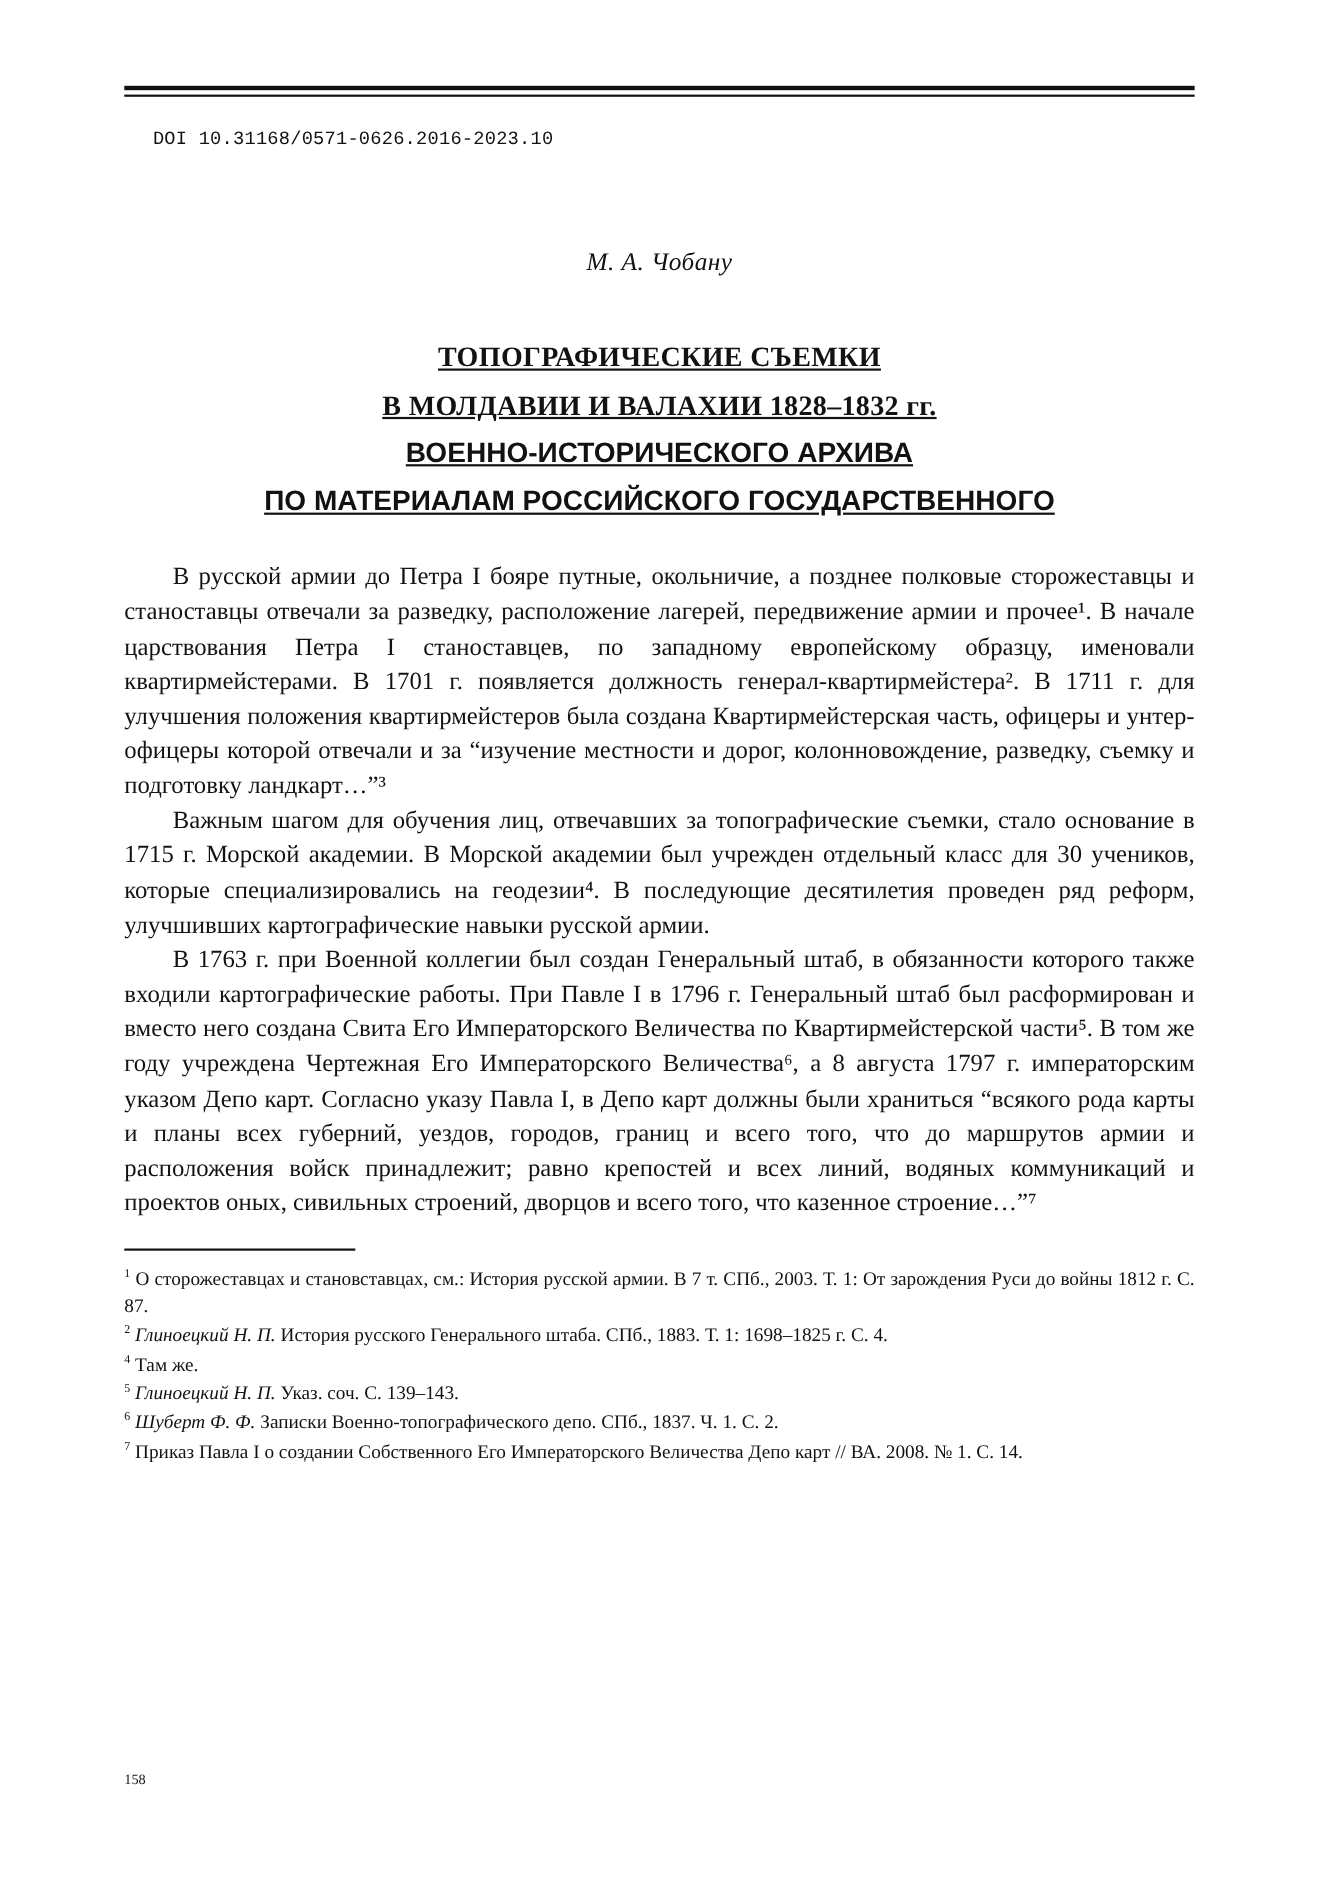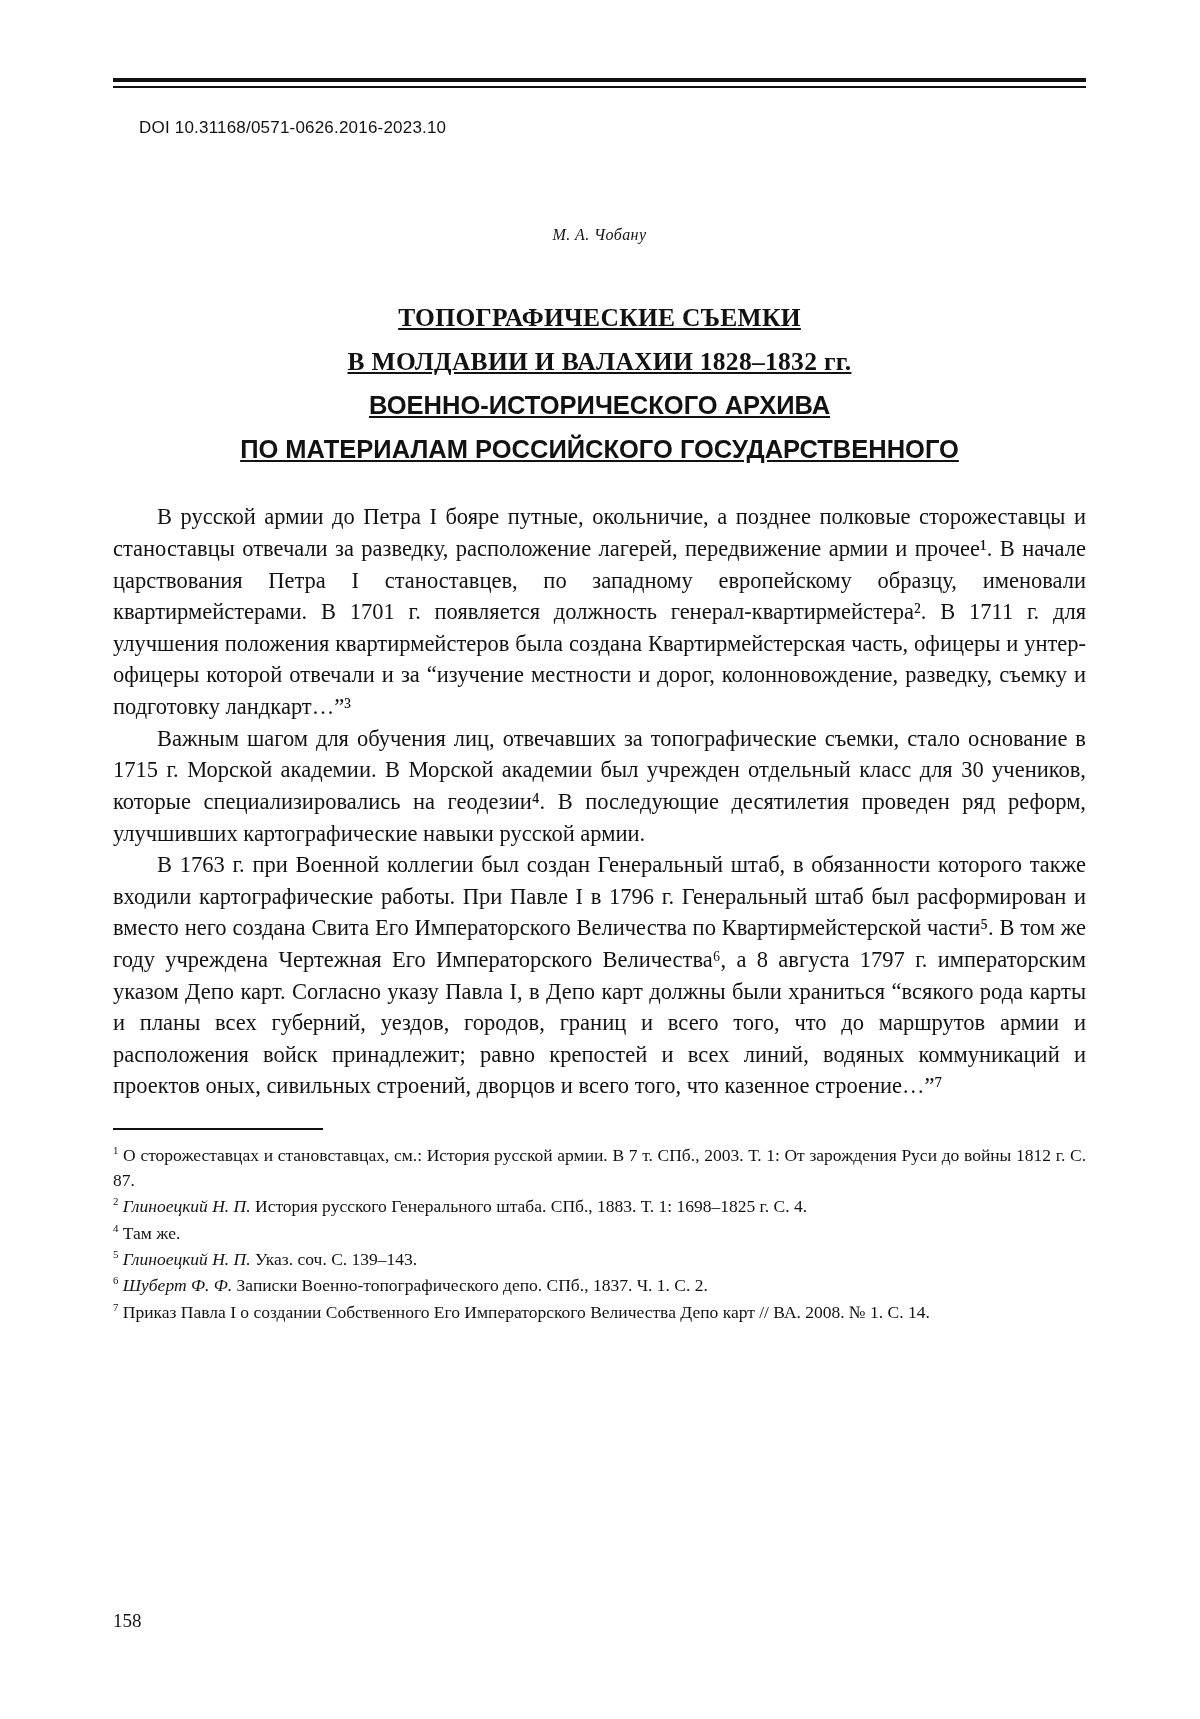--- a/index.html
+++ b/index.html
@@ -41,27 +41,27 @@
   .rule-thin {
     height: 2px;
     background: #111;
     width: 100%;
   }
   .doi {
     margin-top: 30px;
     font-size: 17px;
     letter-spacing: 0.2px;
     padding-left: 26px;
-    font-family: Liberation Sans, sans-serif;
+    font-family: Liberation Mono, monospace;
   }
   .author {
     margin-top: 88px;
     text-align: center;
     font-style: italic;
-    font-size: 16px;
+    font-size: 23px;
     letter-spacing: 0.4px;
   }
   .title {
     margin-top: 52px;
     text-align: center;
     font-weight: bold;
     font-size: 25.5px;
     line-height: 1.72;
     letter-spacing: 0.3px;
   }
@@ -108,21 +108,21 @@
     margin: 0 0 1px 0;
     text-indent: 0;
   }
   .footnotes .it {
     font-style: italic;
   }
   .folio {
     position: absolute;
     left: 113px;
     top: 1610px;
-    font-size: 19px;
+    font-size: 13px;
   }
 </style>
 </head>
 <body>
 
 <div class="page">
   <div class="content">
 
     <div class="rule-thick"></div>
     <div class="rule-gap"></div>

